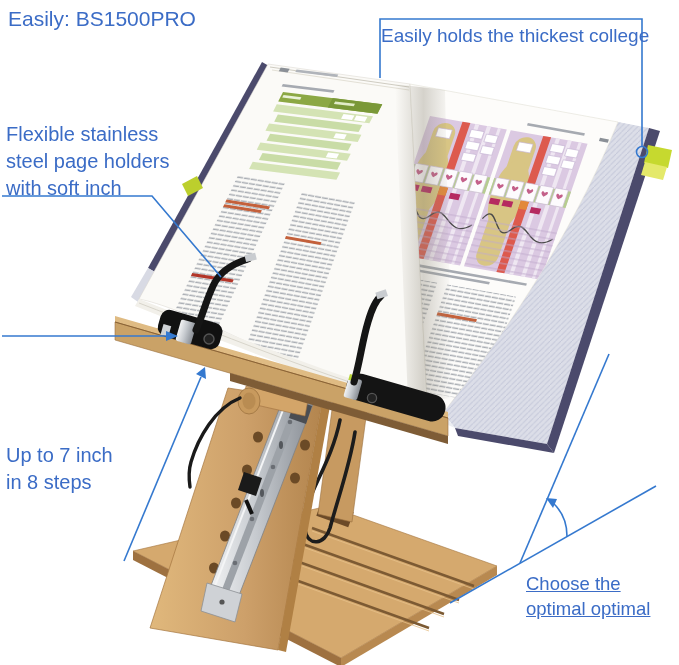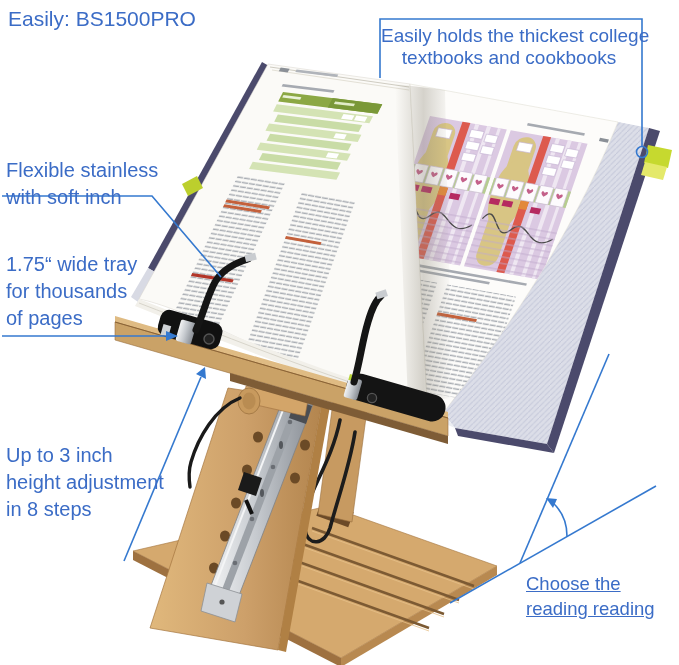--- a/index.html
+++ b/index.html
@@ -7,22 +7,22 @@
     position:relative;width:679px;height:665px;background:#ffffff;overflow:hidden;
     font-family:"Liberation Sans", sans-serif;
   }
   .stage svg{position:absolute;left:0;top:0;}
   .ann{
     position:absolute;color:var(--annotation-text,#3b6cc6);
     font-family:"Liberation Sans", sans-serif;white-space:nowrap;
   }
   .ann div{pointer-events:none;}
   .model{left:8px;top:5px;font-size:21px;line-height:28px;}
-  .capacity{left:381px;top:25px;width:256px;font-size:19px;line-height:22px;text-align:center;padding-right:4px;}
-  .holders{left:6px;top:121px;font-size:20px;line-height:27px;margin-top:36px;}
+  .capacity{left:381px;top:25px;width:256px;font-size:19px;line-height:22px;text-align:left;padding-right:4px;}
+  .holders{left:6px;top:121px;font-size:20px;line-height:27px;}
   .tray{left:6px;top:251px;font-size:20px;line-height:27px;}
   .height{left:6px;top:442px;font-size:20px;line-height:27px;}
   .angle{left:526px;top:571px;font-size:18.5px;line-height:25px;text-decoration:underline;}
   .ln{stroke:var(--annotation-line,#3579cf);fill:none;stroke-width:1.6;}
   .ar{fill:var(--annotation-line,#3579cf);stroke:none;}
 </style>
 </head>
 <body>
 
 <div class="stage">
@@ -289,38 +289,32 @@
     <polygon class="ar" points="546,498 557,499 553,508"></polygon>
   </g>
 </svg>
 
 <div class="ann model">
   <div>Easily: BS1500PRO</div>
 </div>
 
 <div class="ann capacity">
   <div>Easily holds the thickest college</div>
-  <div>textbooks and cookbooks</div>
 </div>
 
 <div class="ann holders">
   <div>Flexible stainless</div>
+  <div>steel page holders</div>
   <div>with soft inch</div>
 </div>
 
-<div class="ann tray">
-  <div>1.75“ wide tray</div>
-  <div>for thousands</div>
-  <div>of pages</div>
-</div>
 
 <div class="ann height">
-  <div>Up to 3 inch</div>
-  <div>height adjustment</div>
+  <div>Up to 7 inch</div>
   <div>in 8 steps</div>
 </div>
 
 <div class="ann angle">
   <div>Choose the</div>
-  <div>reading reading</div>
+  <div>optimal optimal</div>
 </div>
 
 </div>
 
 </body></html>

